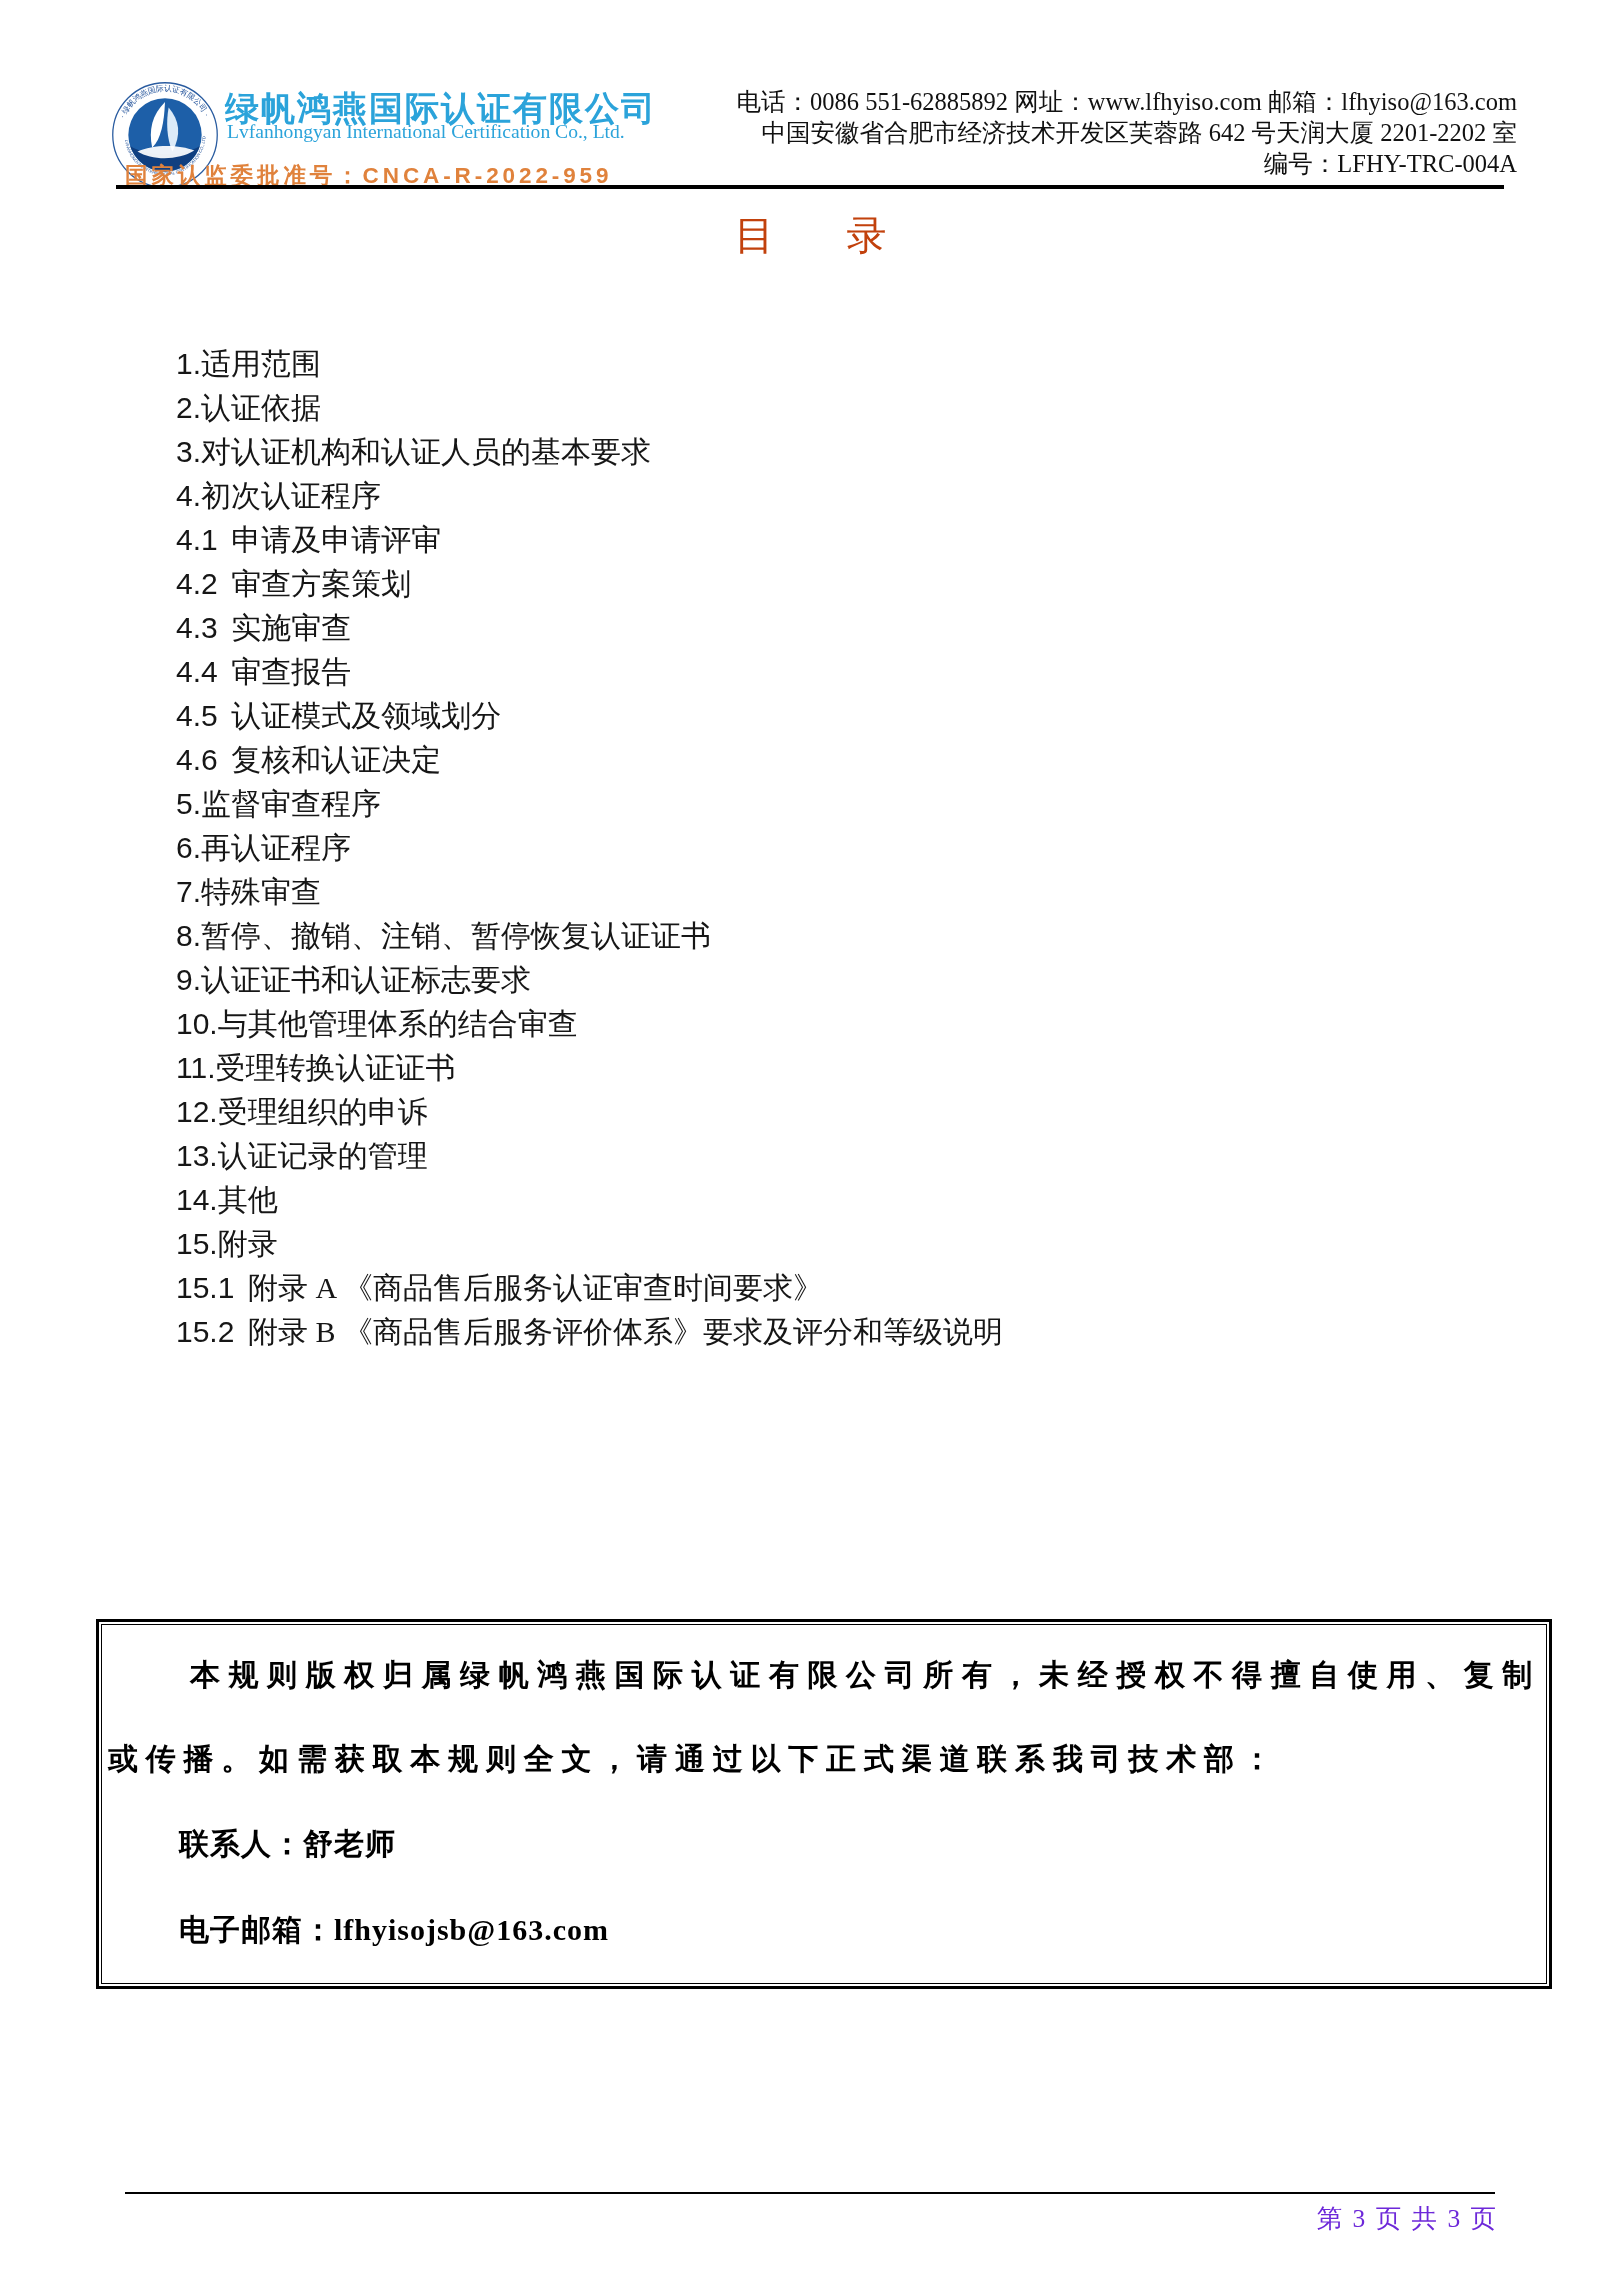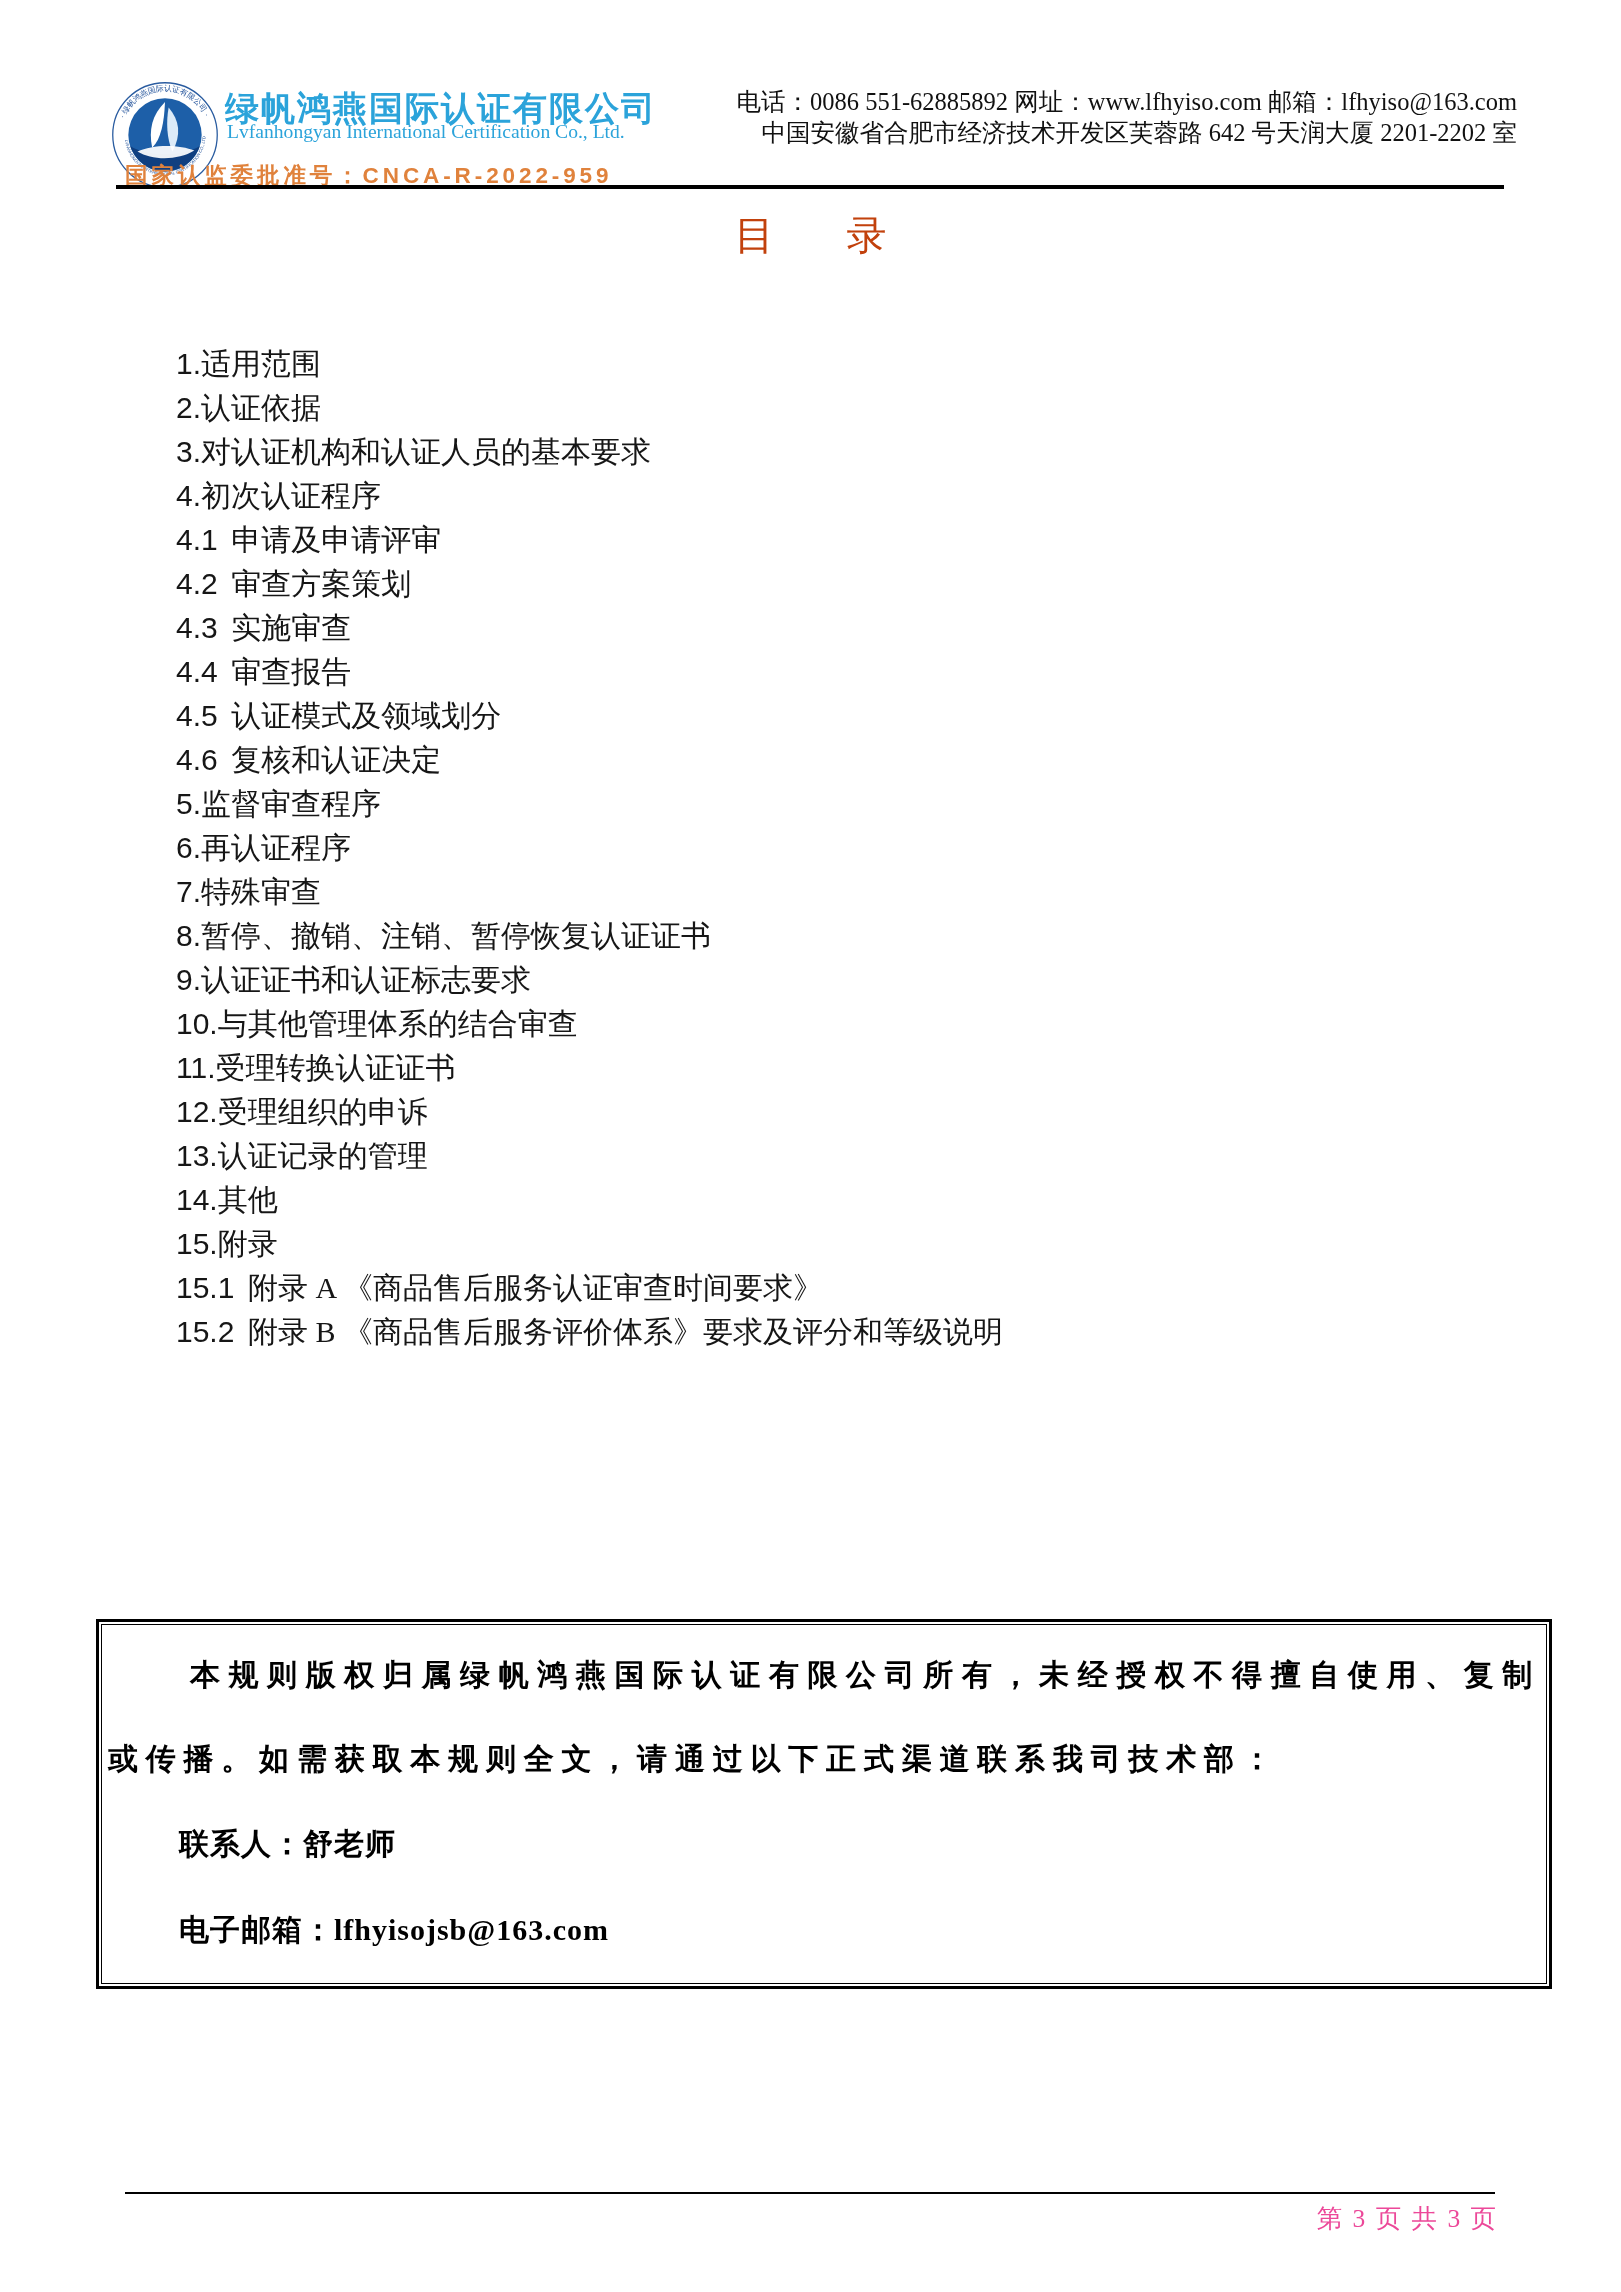--- a/index.html
+++ b/index.html
@@ -72,21 +72,21 @@
     margin:0;font-size:30px;font-weight:700;line-height:86px;
     padding-left:71px;letter-spacing:1px;color:#000;white-space:nowrap;
   }
 
   
   .footer-rule{
     position:absolute;left:125px;top:2192px;width:1370px;height:2px;background:#000;
   }
   .page-num{
     position:absolute;top:2201px;right:123px;
-    font-size:25.5px;color:#ec4899;letter-spacing:2px;
+    font-size:25.5px;color:#6d28d9;letter-spacing:2px;
   }
 </style>
 </head>
 <body>
 
 <div class="page">
 
   <header>
 
     <svg class="logo-badge" viewBox="0 0 120 120" xmlns="http://www.w3.org/2000/svg">
@@ -111,20 +111,21 @@
     <div class="company-cn" style="color: rgb(43, 163, 218);">绿帆鸿燕国际认证有限公司</div>
     <div class="company-en" style="color: rgb(43, 163, 218);">Lvfanhongyan International Certification Co., Ltd.</div>
 
     <div class="approval-line" style="color: rgb(224, 130, 60);">
       <span>国家认监委批准号：</span><span>CNCA-R-2022-959</span>
     </div>
 
     <div class="contact-block">
       <div>电话：0086 551-62885892 网址：www.lfhyiso.com 邮箱：lfhyiso@163.com</div>
       <div>中国安徽省合肥市经济技术开发区芙蓉路 642 号天润大厦 2201-2202 室</div>
+      <div>编号：LFHY-TRC-004A</div>
     </div>
 
     <div class="header-rule"></div>
   </header>
 
   <h1 class="doc-title">目  录</h1>
 
   <nav class="toc" id="toc">
       <div class="toc-item"><span class="toc-num">1.</span><span class="toc-text">适用范围</span></div>
       <div class="toc-item"><span class="toc-num">2.</span><span class="toc-text">认证依据</span></div>

